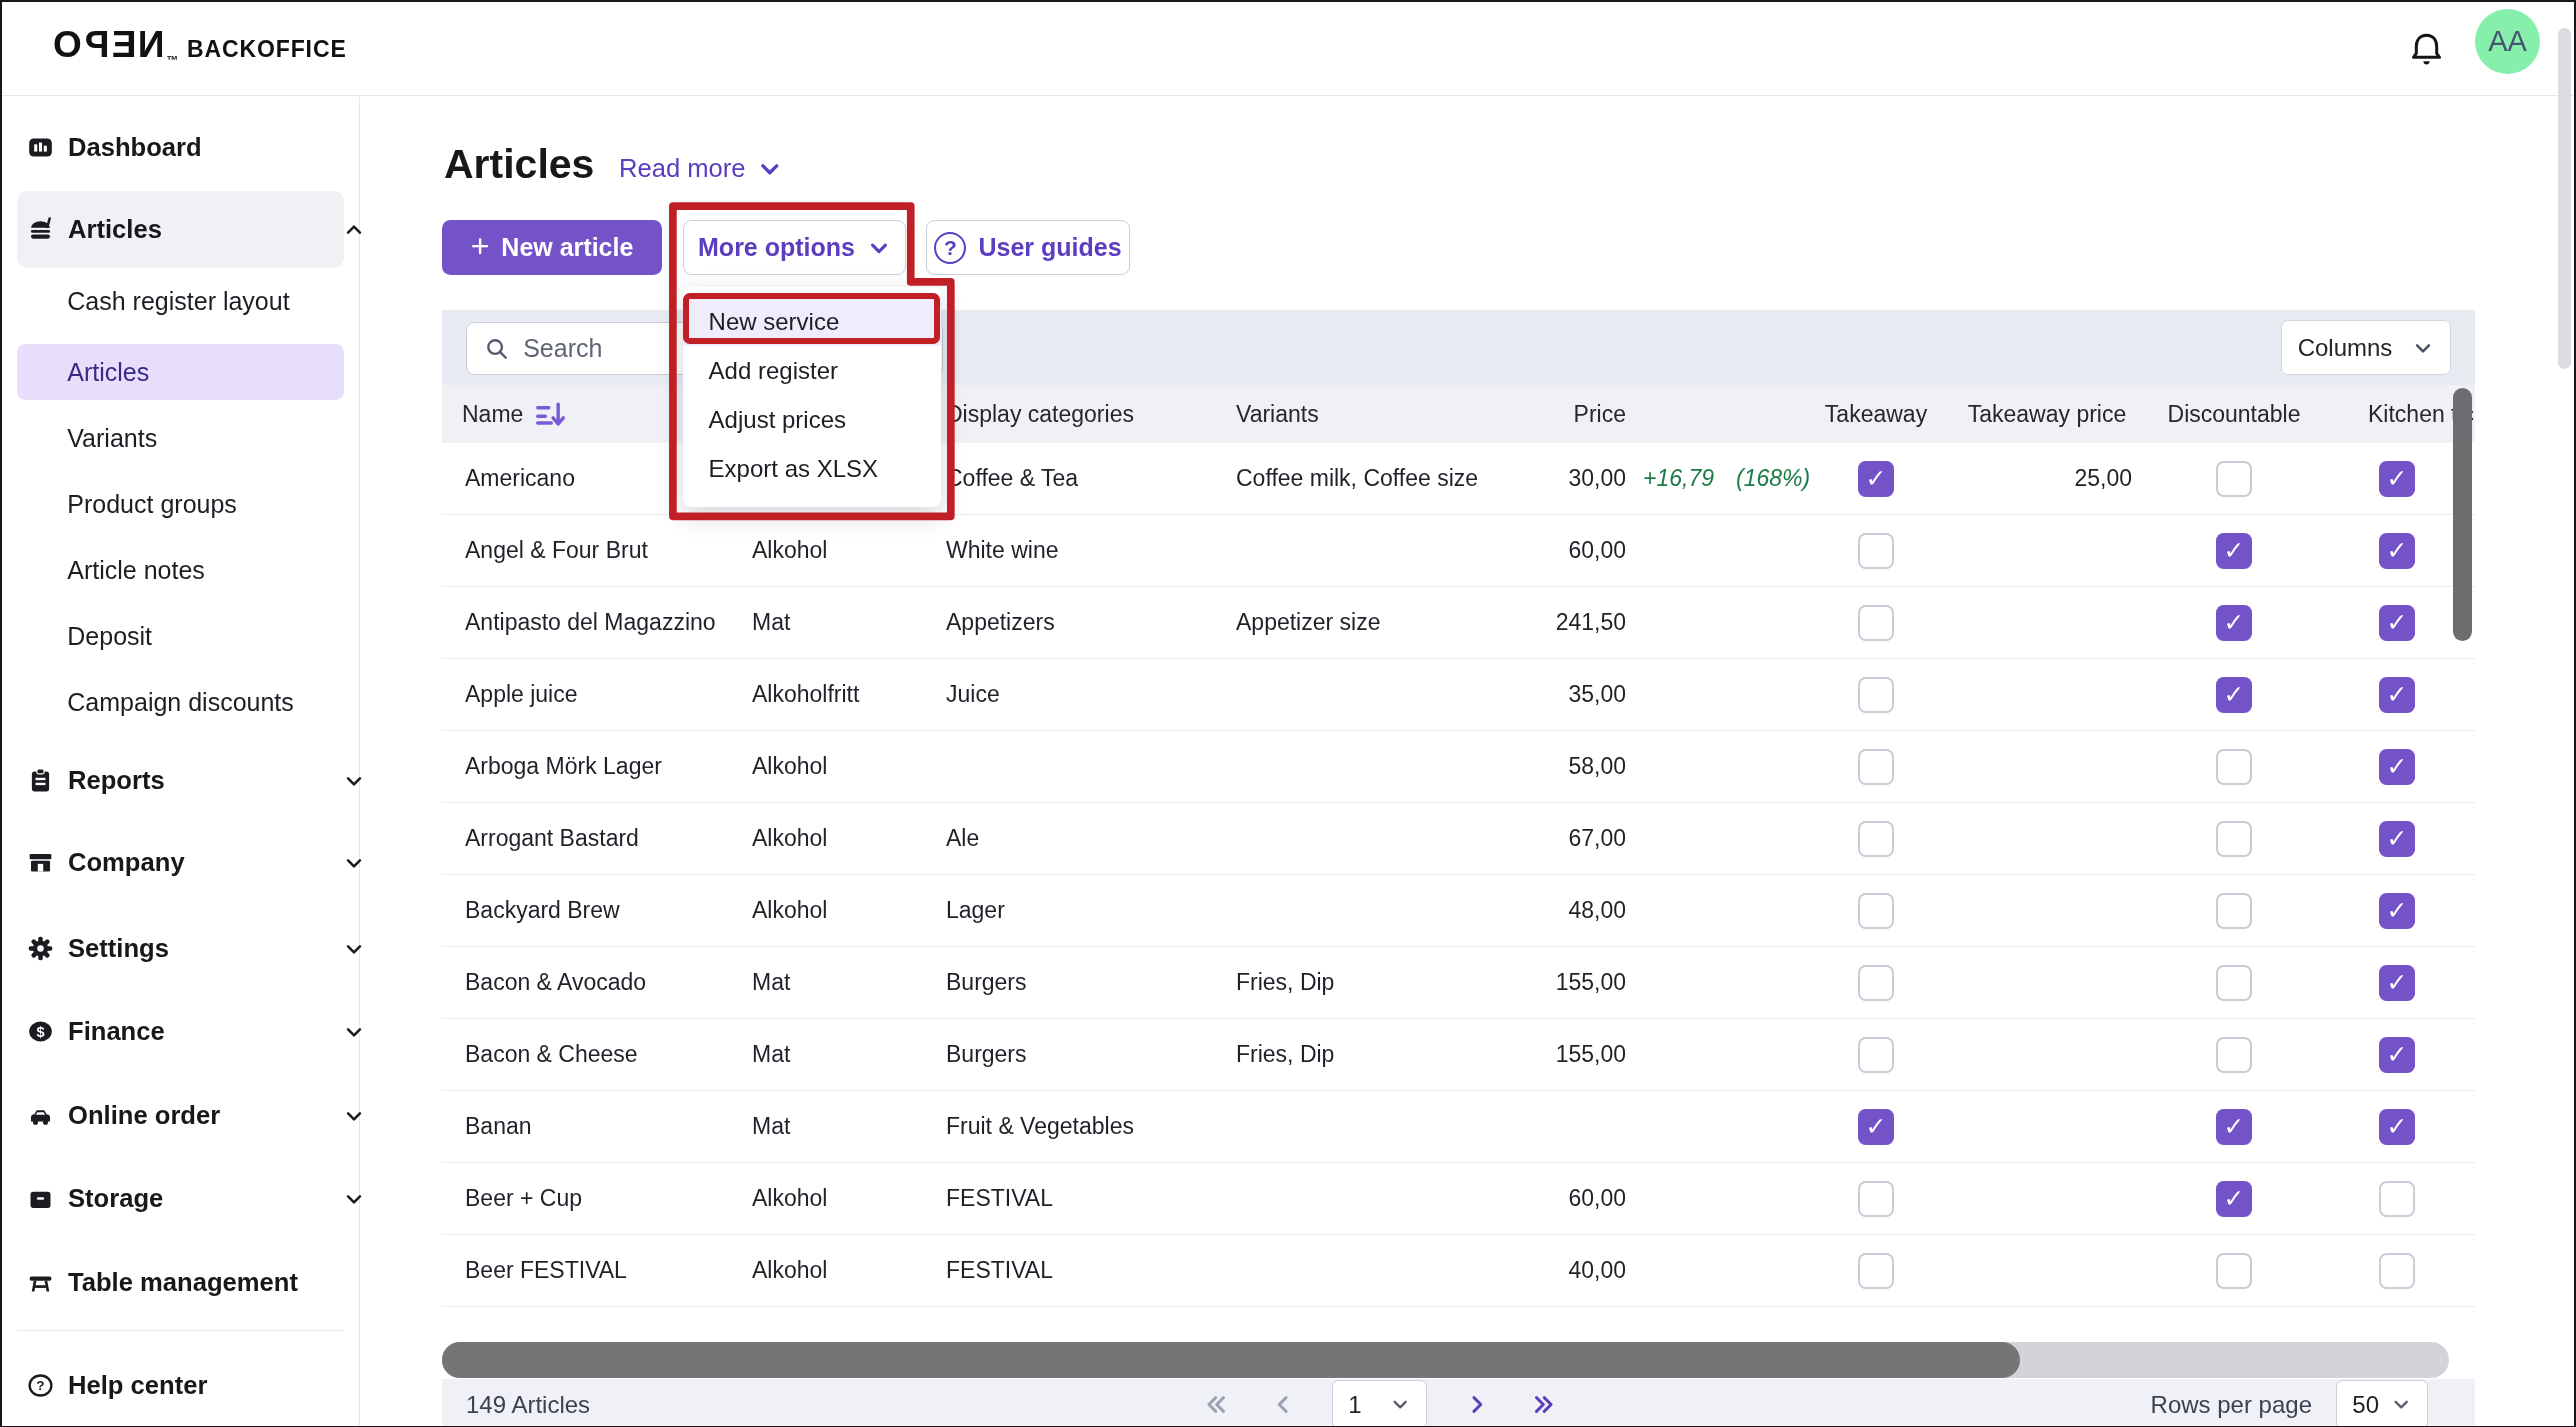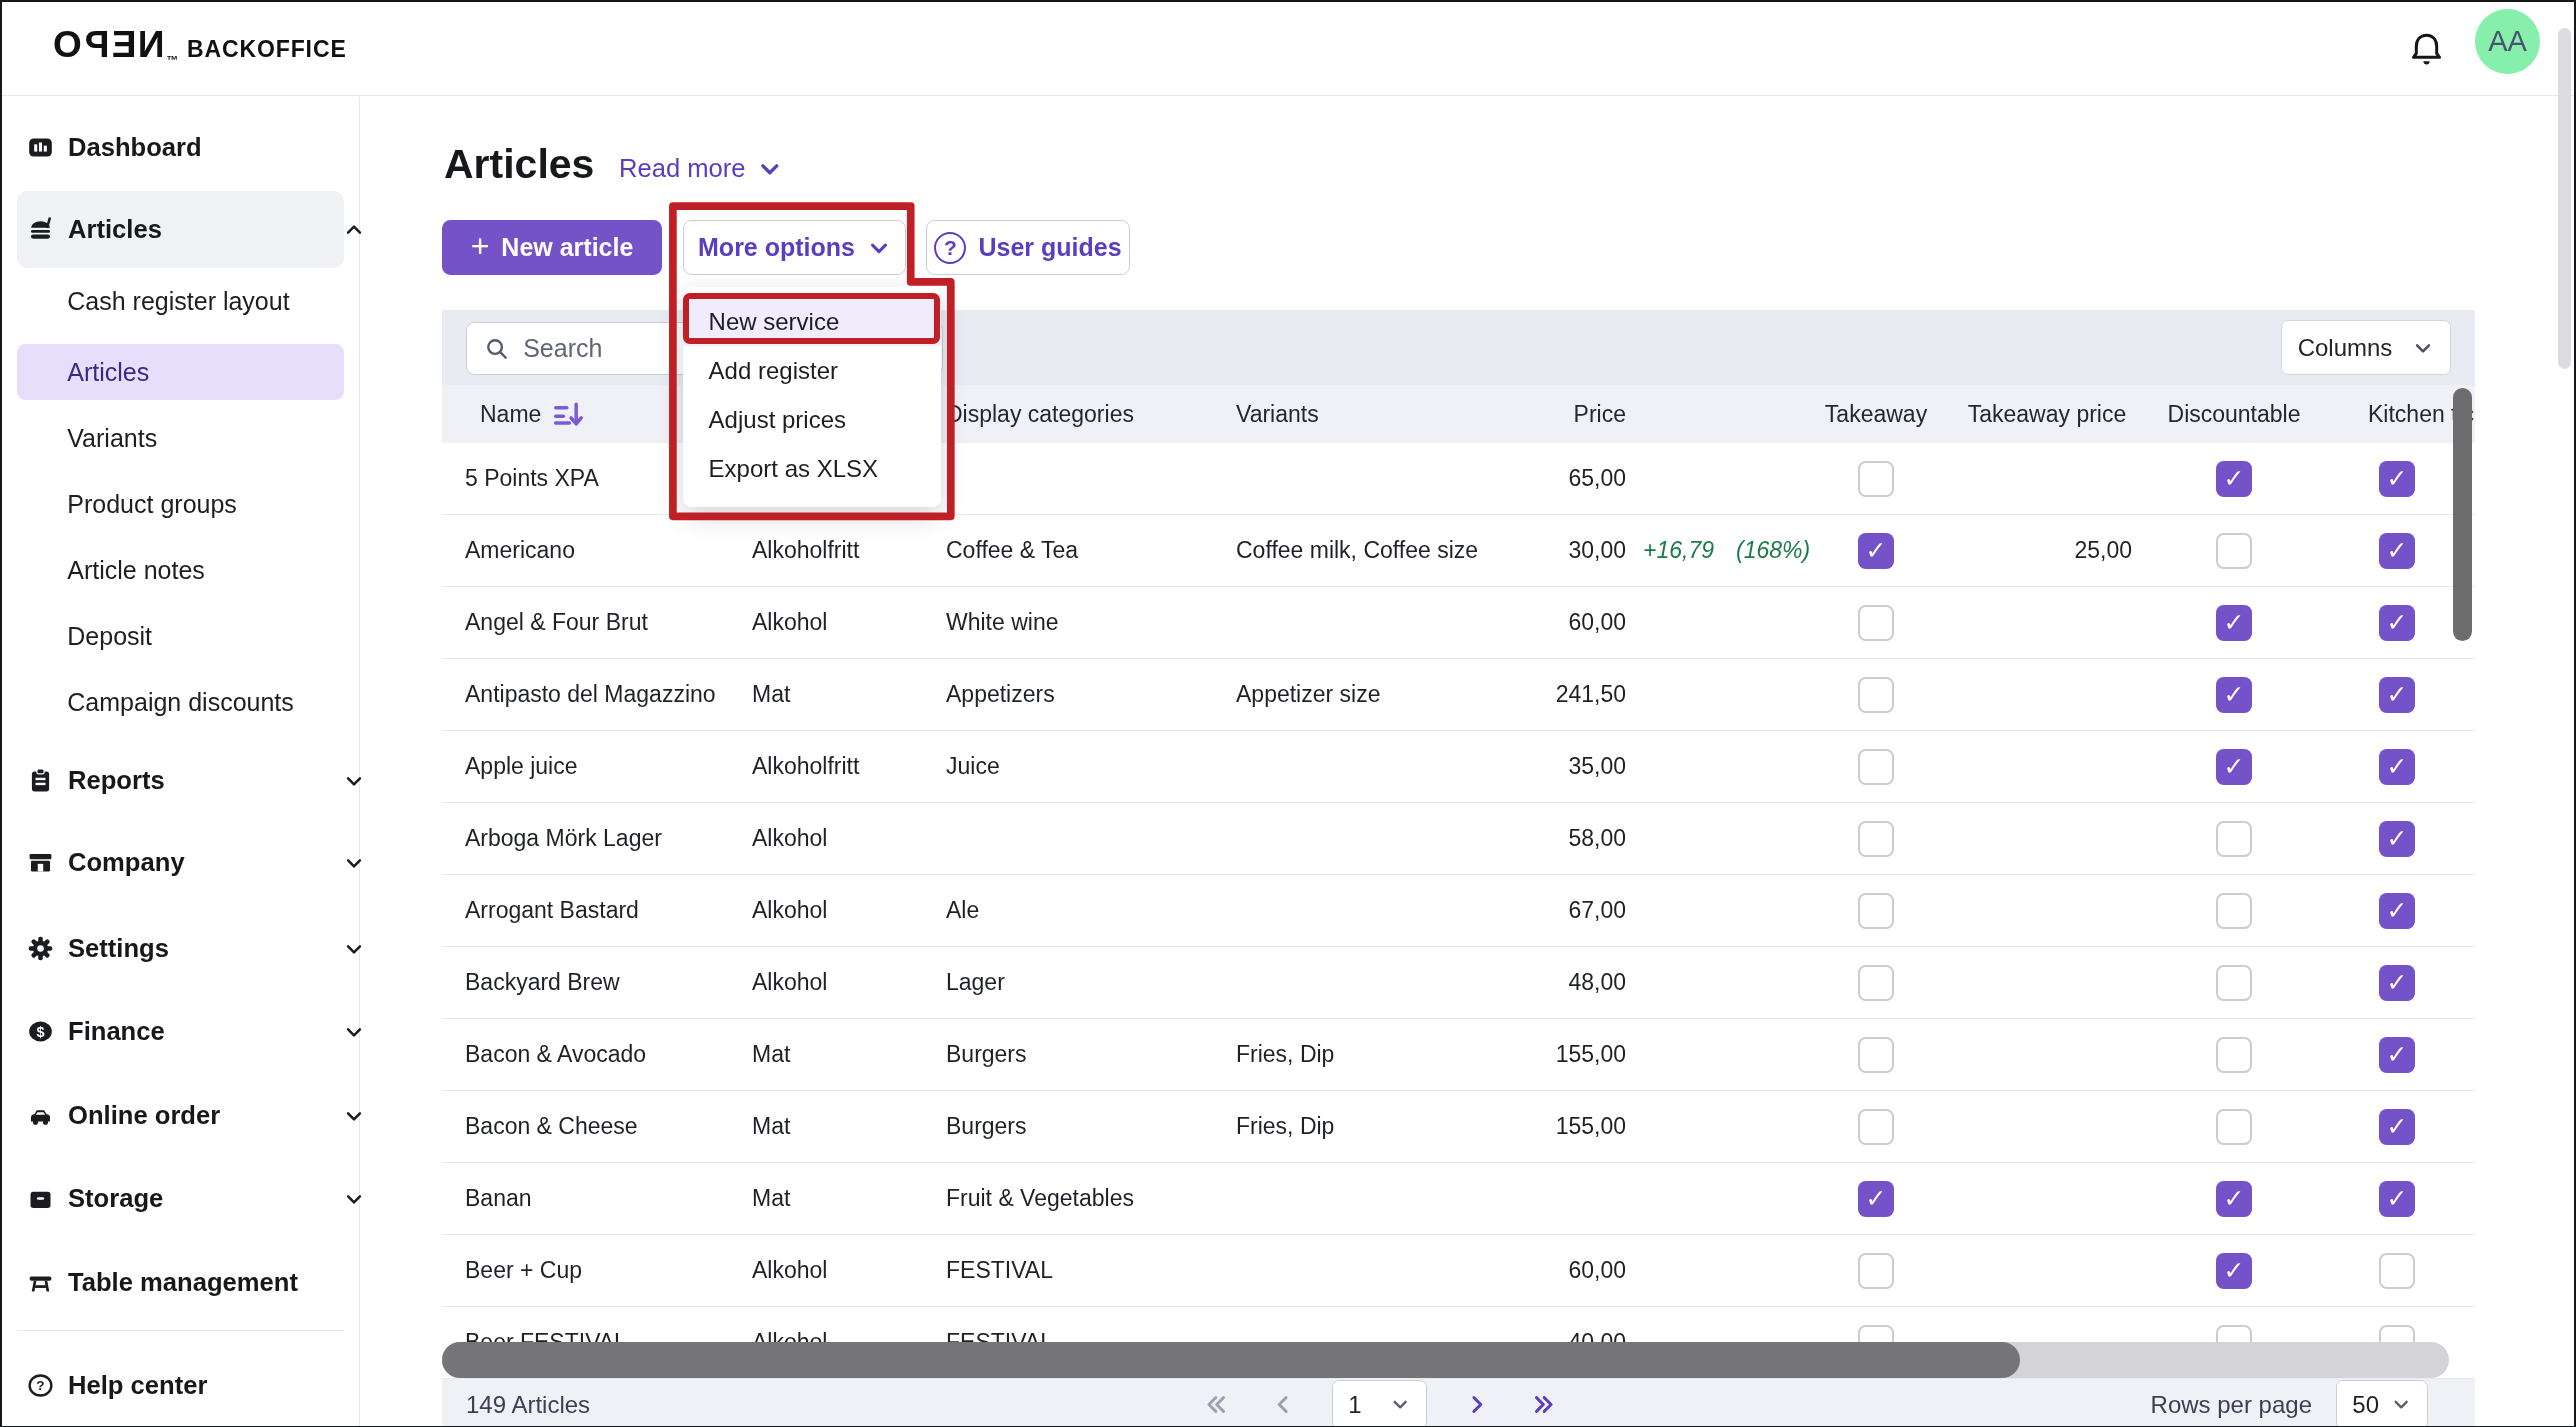--- a/index.html
+++ b/index.html
@@ -64,21 +64,21 @@
           border-radius:8.5px;display:flex;align-items:center;padding-left:17px;gap:13.6px;}
   .search input{border:none;outline:none;font-size:25px;color:#2a2c34;width:358px;background:transparent;}
   .search input::placeholder{color:#5f6576;}
   .columns-btn{position:absolute;right:24px;top:10.2px;width:170px;height:55px;background:#fff;border:1.7px solid #d2d5dd;
                border-radius:6.8px;display:flex;align-items:center;justify-content:center;gap:20px;font-size:24px;
                font-weight:500;color:#23252b;cursor:pointer;}
 
   .grid{display:grid;grid-template-columns:310px 194px 290px 281px 126px 164px 138px 204px 170px 156px;align-items:center;}
   .thead{position:absolute;left:0;top:75px;width:100%;height:58px;background:var(--head);overflow:hidden;
          font-size:23px;font-weight:500;color:#26272e;}
-  .thead .h-name{padding-left:38px;display:flex;align-items:center;gap:12px;}
+  .thead .h-name{padding-left:20px;display:flex;align-items:center;gap:12px;}
   .h-right{text-align:right;padding-right:17px;}
   .h-center{text-align:center;}
   .h-kitchen{white-space:nowrap;padding-left:49px;}
 
   .tbody{position:absolute;left:0;top:133px;width:100%;height:936px;overflow:hidden;background:#fff;}
   .trow{height:72px;border-bottom:1.7px solid var(--line);font-size:23px;color:#1f2128;cursor:pointer;background:#fff;}
   .c-name{padding-left:23px;white-space:nowrap;}
   .c-right{text-align:right;padding-right:17px;white-space:nowrap;}
   .c-change{white-space:nowrap;color:var(--positive);font-style:italic;display:flex;gap:22px;}
   .c-center{display:flex;justify-content:center;}
@@ -335,41 +335,20 @@
       <div>Variants</div>
       <div class="h-right">Price</div>
       <div></div>
       <div class="h-center">Takeaway</div>
       <div class="h-center">Takeaway price</div>
       <div class="h-center">Discountable</div>
       <div class="h-kitchen">Kitchen ticket</div>
     </div>
 
     <div class="tbody">
-  <div class="trow grid">
-    <div class="c-name">5 Points XPA</div>
-    <div></div>
-    <div></div>
-    <div></div>
-    <div class="c-right">65,00</div>
-    <div class="c-change">
-      <span></span>
-      <span></span>
-    </div>
-    <div class="c-center">
-            <span class="cb"></span>
-          </div>
-    <div class="c-right"></div>
-    <div class="c-center">
-            <span class="cb checked"></span>
-          </div>
-    <div class="c-center">
-            <span class="cb checked"></span>
-          </div>
-  </div>
 
   <div class="trow grid">
     <div class="c-name">Americano</div>
     <div>Alkoholfritt</div>
     <div>Coffee &amp; Tea</div>
     <div>Coffee milk, Coffee size</div>
     <div class="c-right">30,00</div>
     <div class="c-change">
       <span>+16,79</span>
       <span>(168%)</span>

